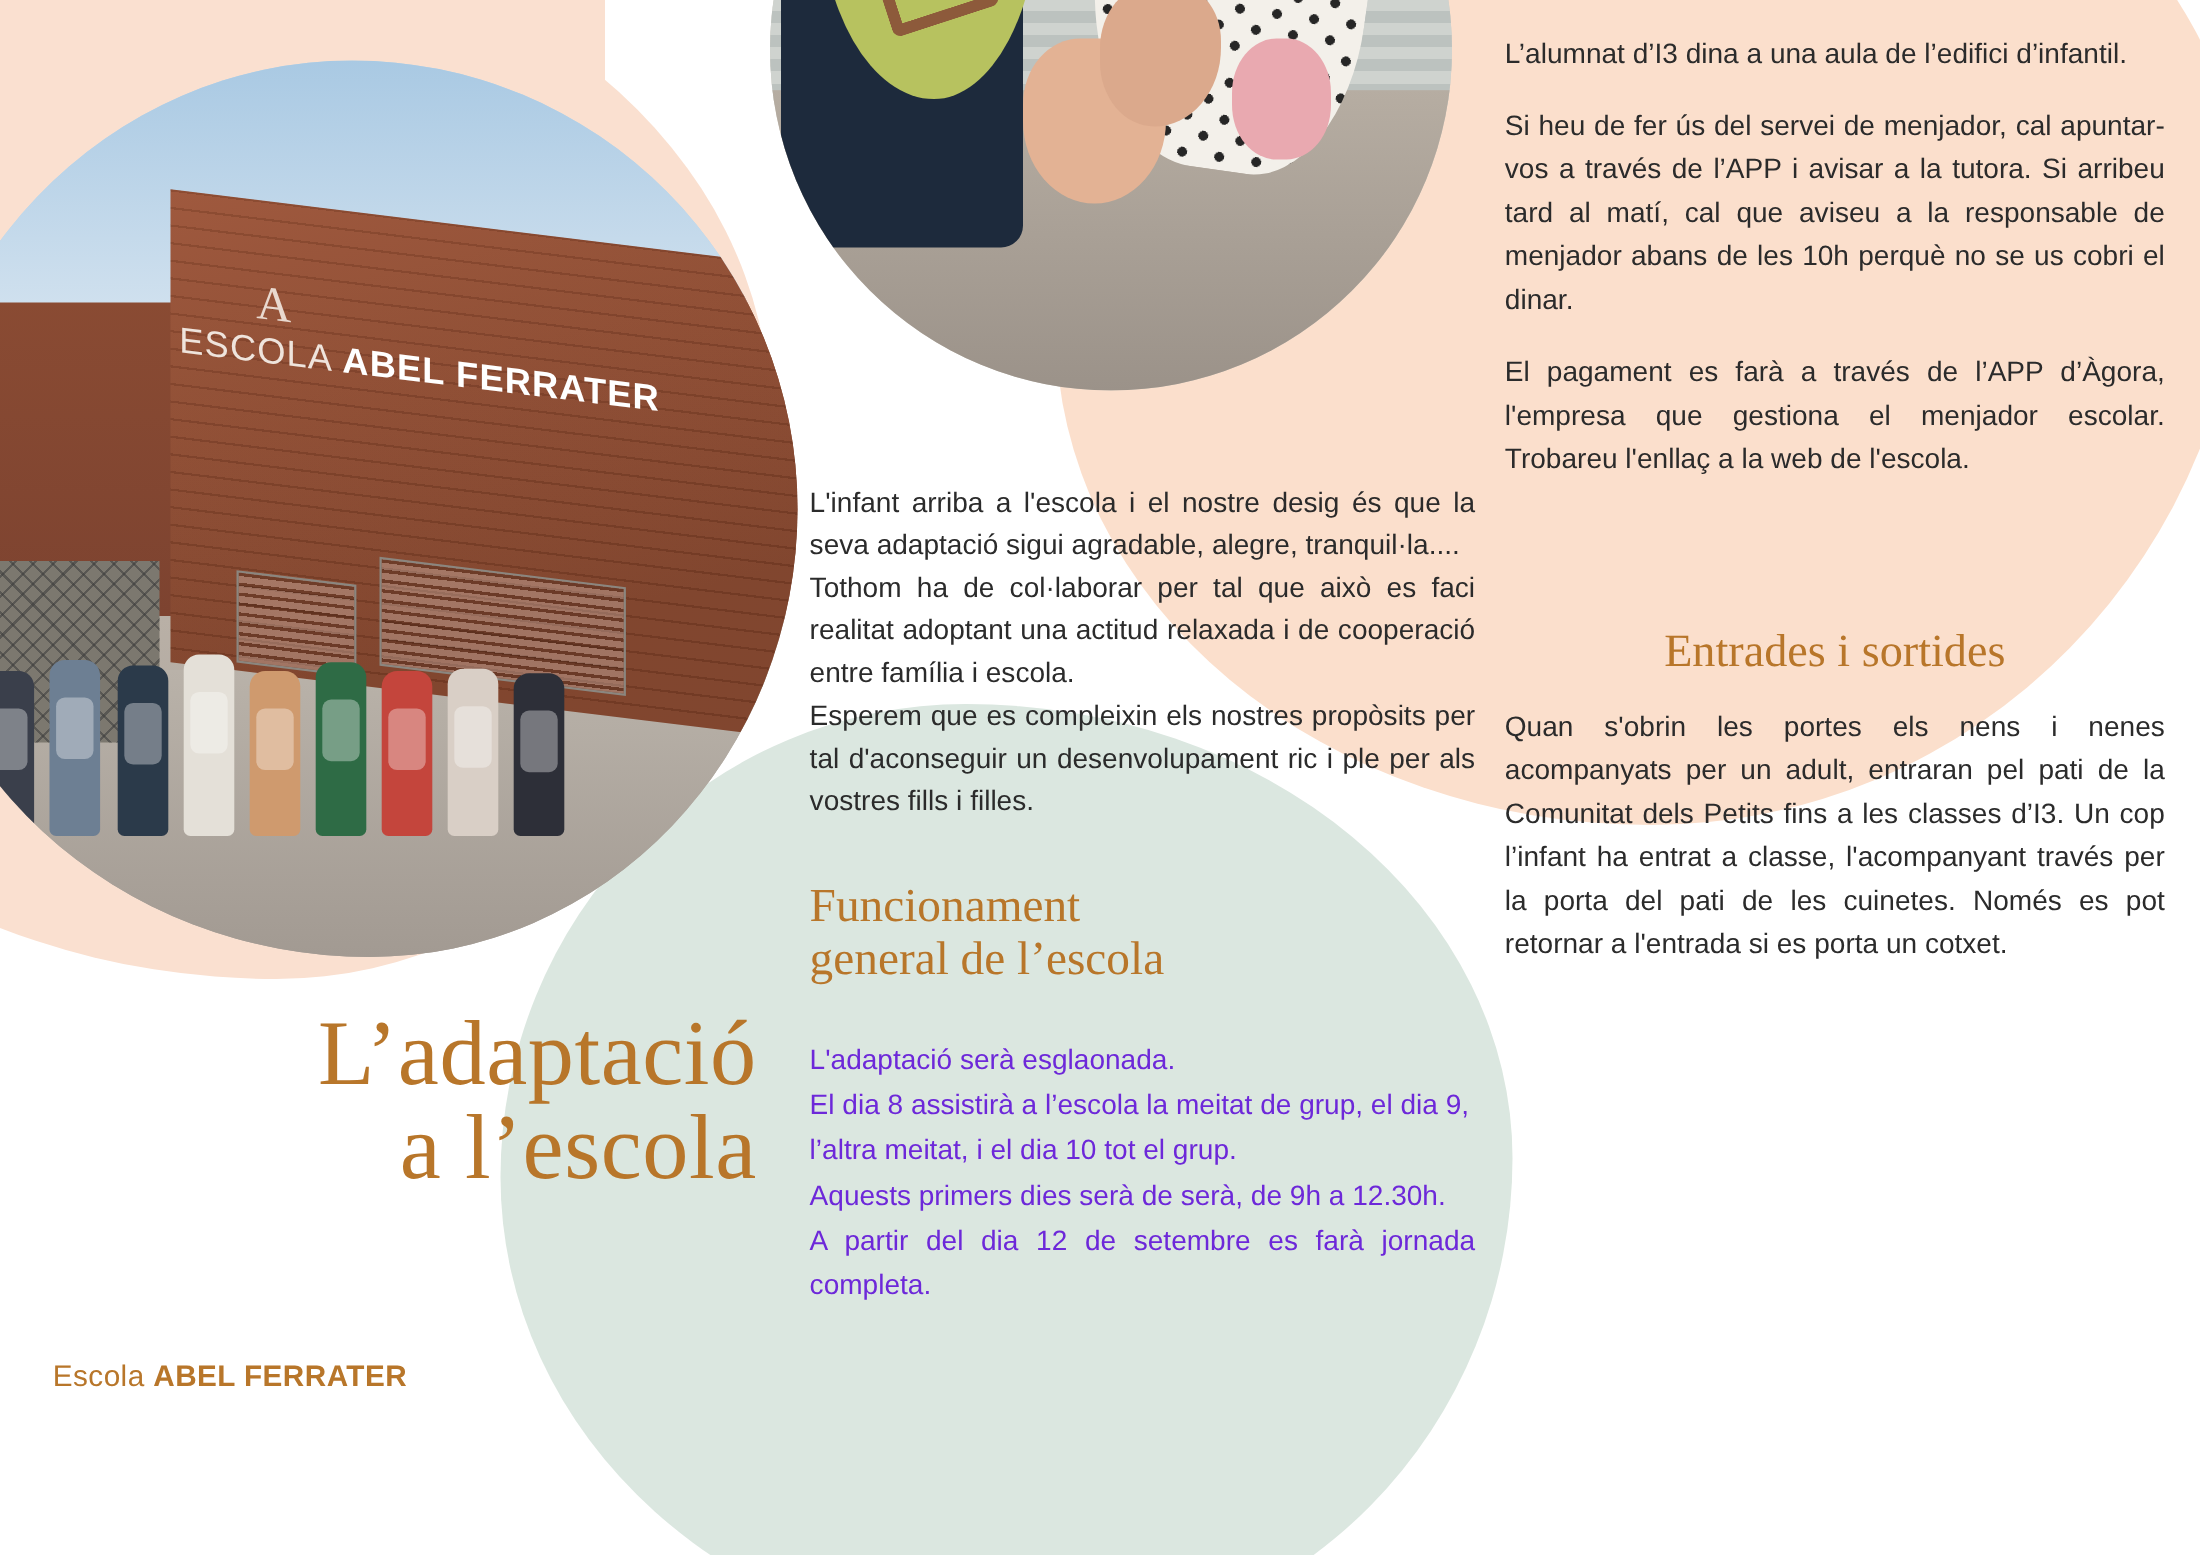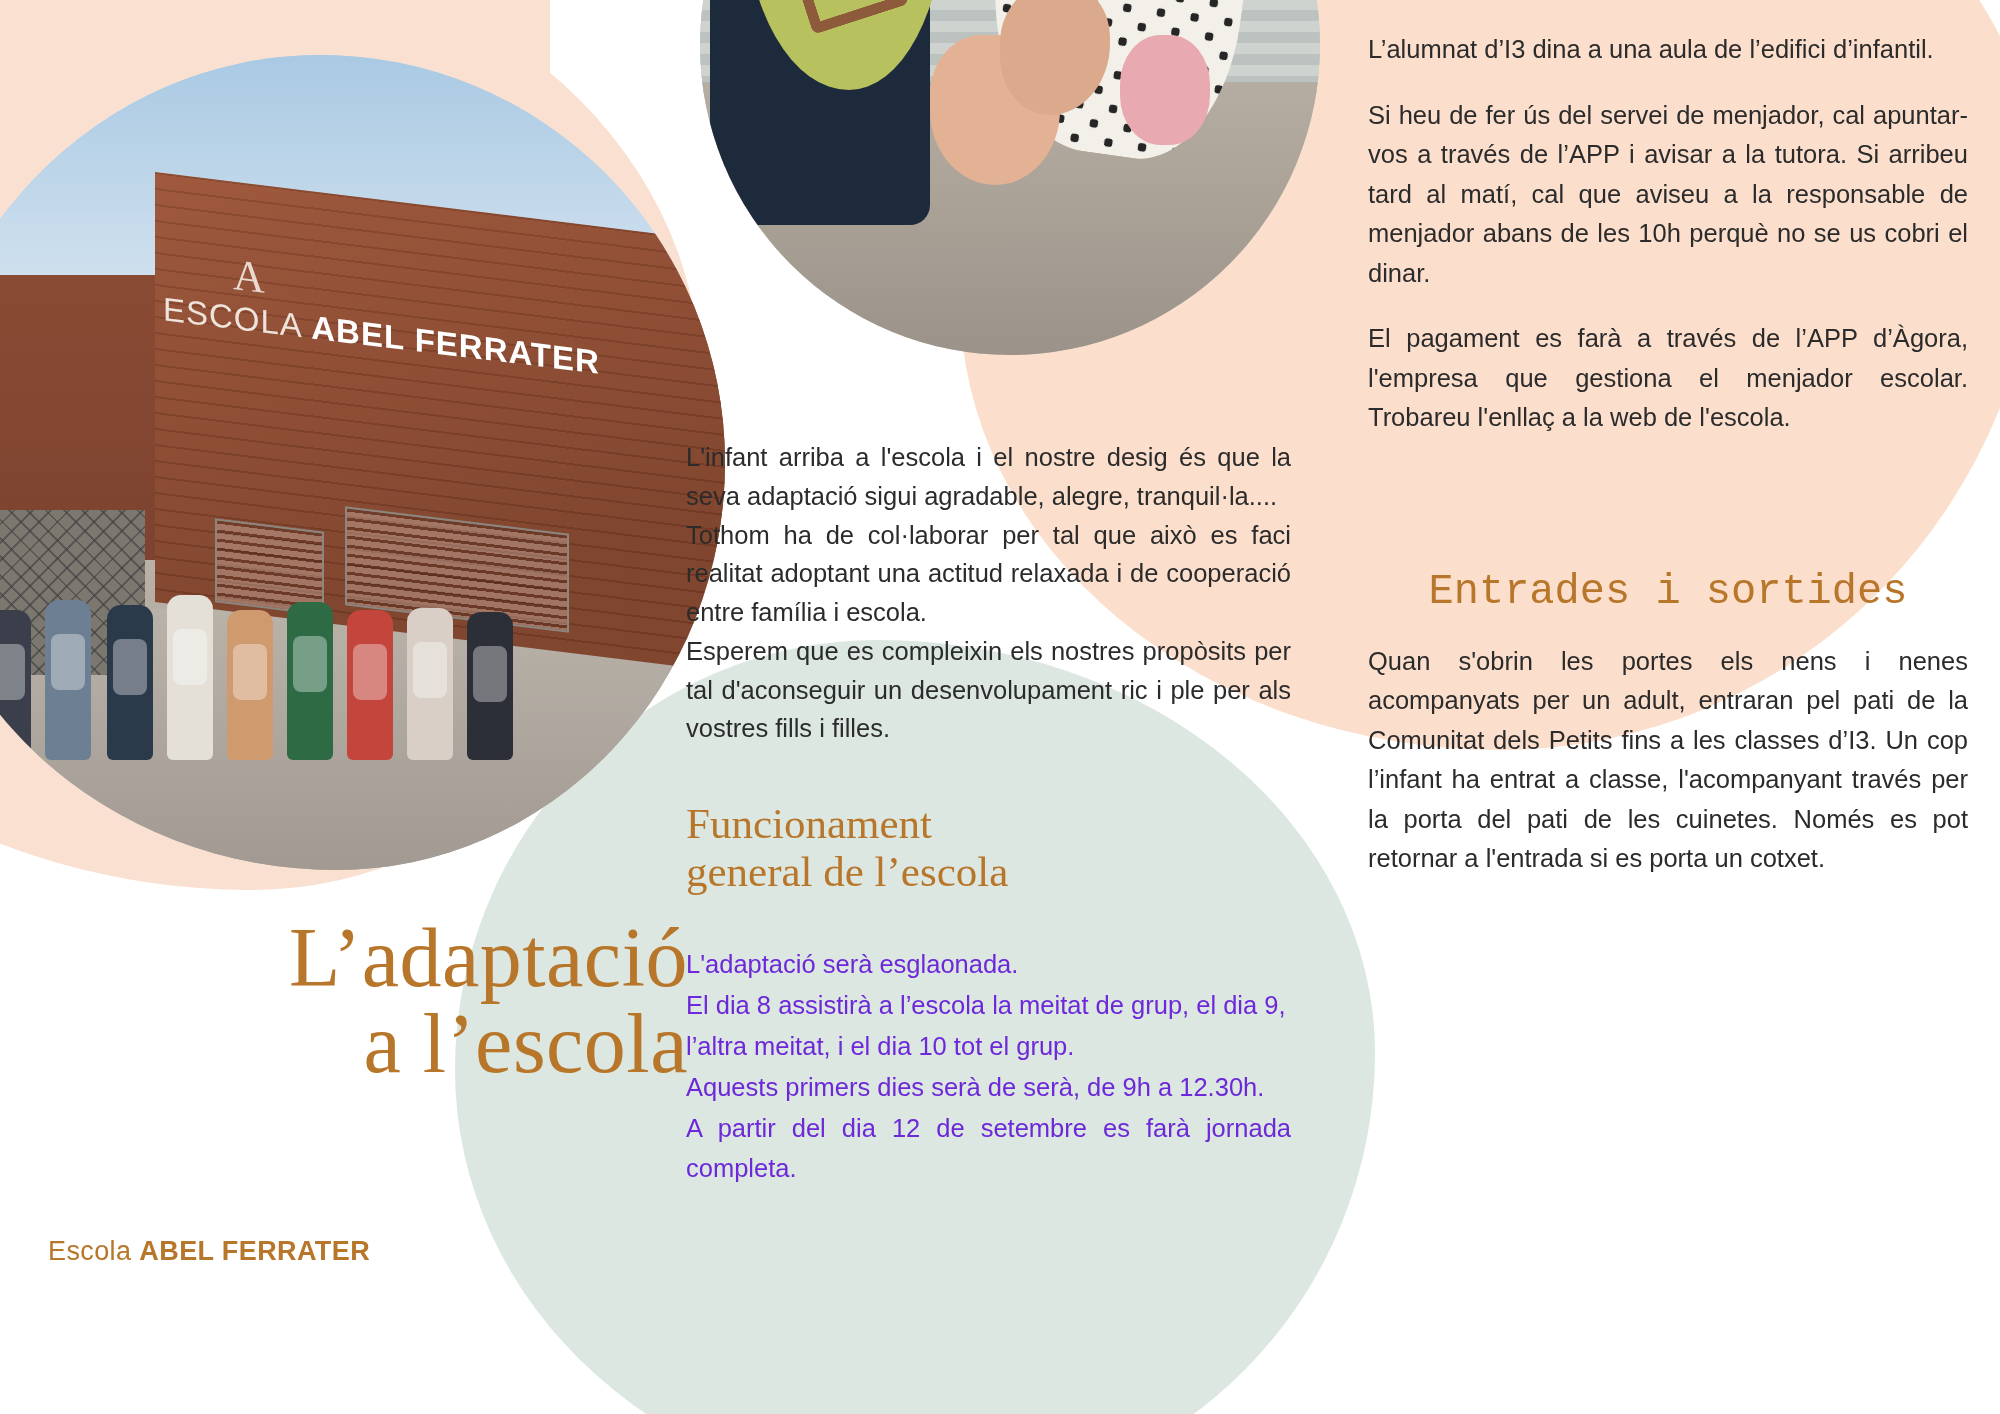--- a/index.html
+++ b/index.html
@@ -250,21 +250,21 @@
   .school-tag {
     margin-top: 150px;
     color: #b8762a;
     font-size: 27px;
     letter-spacing: 0.4px;
   }
   .school-tag b { font-weight: bold; }
 
   
   .mid-col {
-    left: 686px;
+    left: 736px;
     top: 438px;
     width: 605px;
   }
   .body-text {
     font-size: 25.5px;
     line-height: 1.52;
     color: #2b2b2b;
     text-align: justify;
     margin: 0;
   }
@@ -301,21 +301,21 @@
   }
   .right-text {
     font-size: 25.5px;
     line-height: 1.55;
     color: #2b2b2b;
     text-align: justify;
     margin: 0 0 26px 0;
   }
   .right-heading2 {
     color: #b8762a;
-    font-family: Liberation Mono, monospace;
+    font-family: Liberation Serif, serif;
     font-size: 42px;
     font-weight: normal;
     text-align: center;
     margin: 130px 0 26px 0;
   }
 </style>
 </head>
 <body>
 
 <div class="page">

